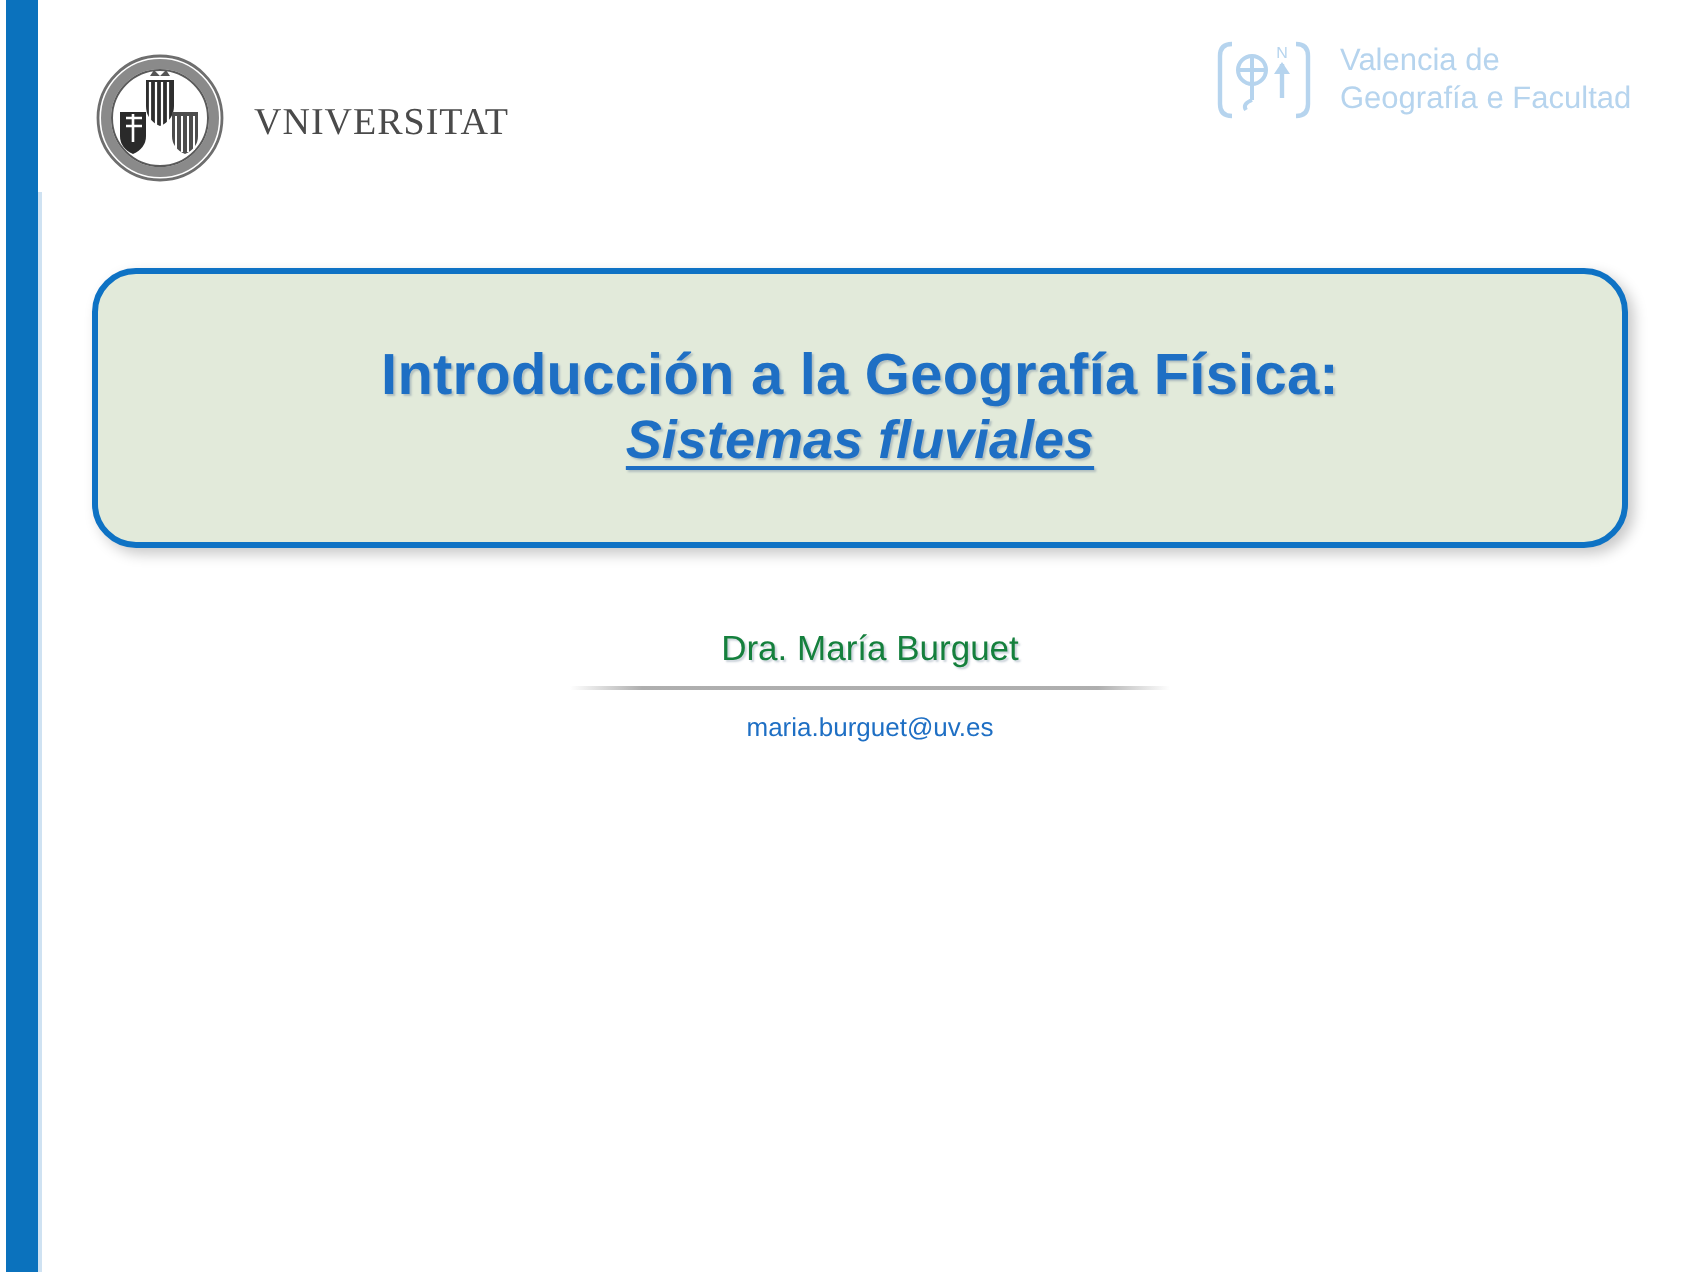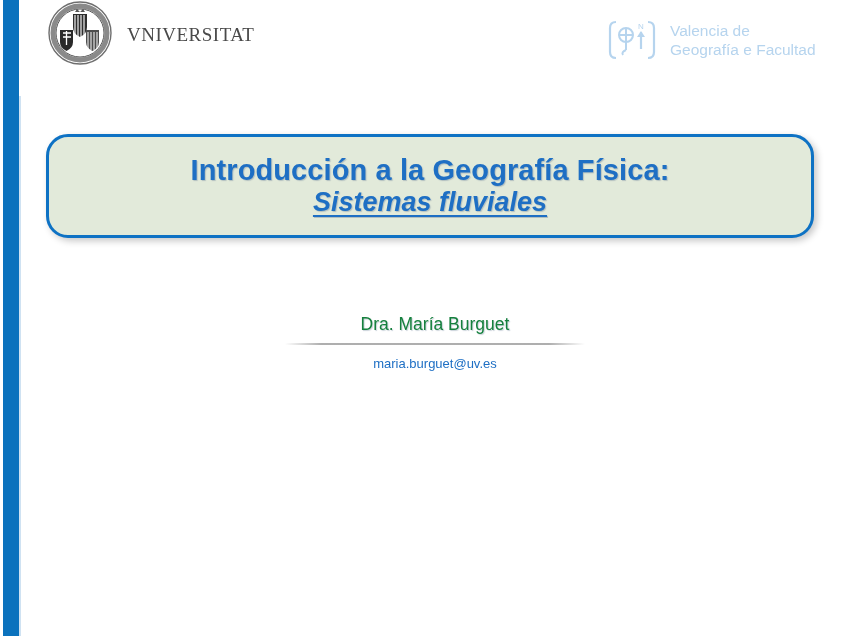--- a/index.html
+++ b/index.html
@@ -42,21 +42,21 @@
     left: 19px;
     top: 0;
     width: 829px;
     height: 96px;
     background: #ffffff;
   }
 
   .uv-logo-group {
     position: absolute;
     left: 28px;
-    top: 0;
+    top: 26px;
     display: flex;
     align-items: center;
     gap: 14px;
   }
   .uv-seal {
     width: 66px;
     height: 66px;
     flex: 0 0 auto;
   }
   .uv-wordmark {
@@ -94,21 +94,21 @@
     font-weight: 400;
     white-space: pre-line;
   }
 
   
   .title-card {
     position: absolute;
     left: 46px;
     top: 134px;
     width: 768px;
-    height: 104px;
+    height: 140px;
     background: #e2eada;
     border: 3px solid #0E72C4;
     border-radius: 22px;
     box-sizing: border-box;
     box-shadow: 3px 3px 7px rgba(0,0,0,0.22);
     display: flex;
     flex-direction: column;
     align-items: center;
     justify-content: center;
   }

